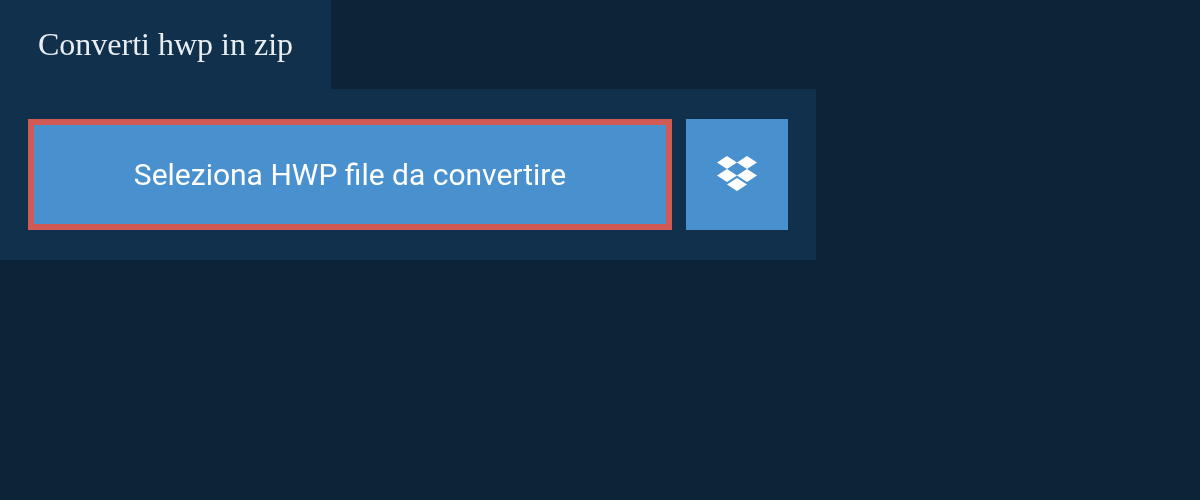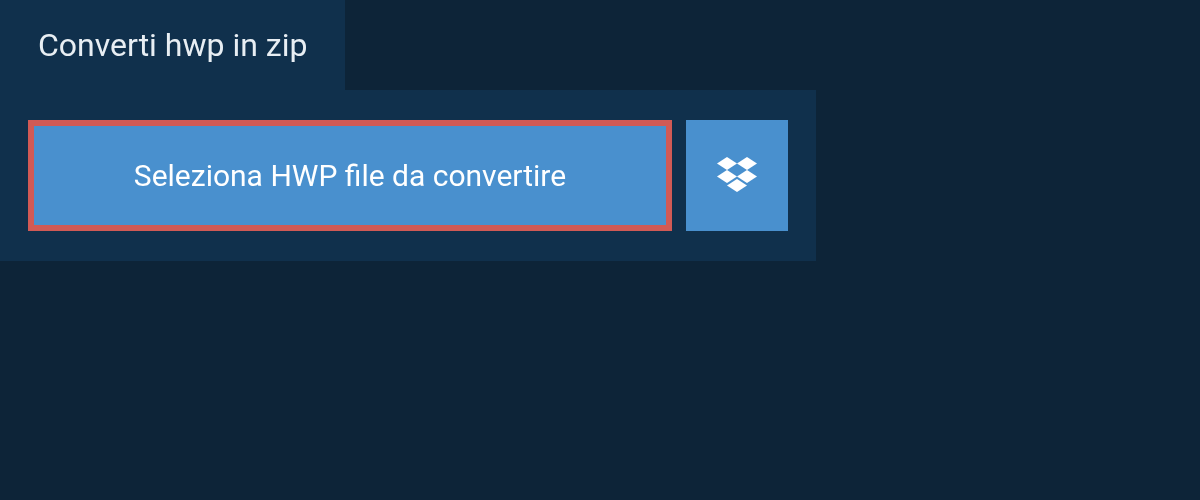--- a/index.html
+++ b/index.html
@@ -17,20 +17,21 @@
     .tab-container {
       display: flex;
     }
     .tab {
       background: #10304c;
       color: #e8eef3;
       font-size: 32px;
       font-weight: 400;
       padding: 26px 38px;
       display: inline-block;
+      font-family: Liberation Serif, serif;
     }
     .content-panel {
       background: #10304c;
       padding: 30px 28px;
       display: flex;
       gap: 14px;
       align-items: stretch;
       width: 816px;
     }
     .select-button {

